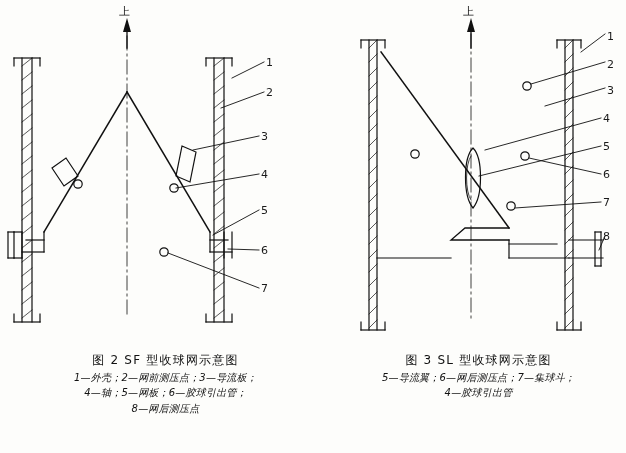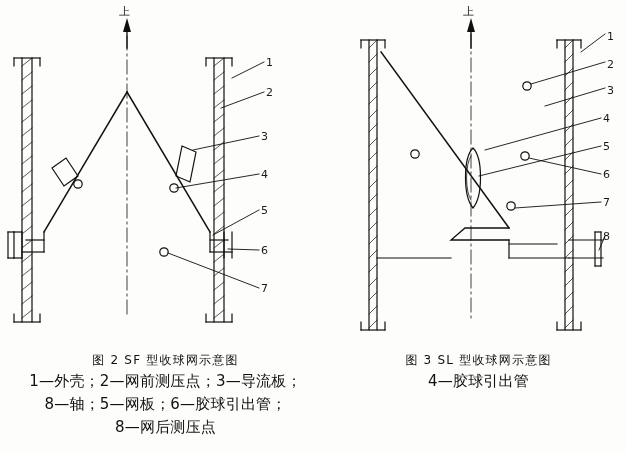--- a/index.html
+++ b/index.html
@@ -42,23 +42,24 @@
     line-height: 1.55;
     letter-spacing: 0.3px;
     color: #111;
   }
   .caption .title {
     font-size: 12px;
     letter-spacing: 1.2px;
     white-space: nowrap;
   }
   .caption .legend {
-    font-size: 15px;
+    font-size: 10px;
     letter-spacing: 0.2px;
     white-space: nowrap;
+    font-style: italic;
   }
   #cap-left { top: 351px; }
   #cap-right { top: 351px; }
   .cap-line { display: block; margin-left: 18px; }
   .cap-gap { height: 6px; }
 </style>
 </head>
 <body>
 
 <div id="page">
@@ -198,21 +199,21 @@
     <div style="position:absolute;left:261px;top:130px;font-size:11px">3</div>
     <div style="position:absolute;left:261px;top:168px;font-size:11px">4</div>
     <div style="position:absolute;left:261px;top:204px;font-size:11px">5</div>
     <div style="position:absolute;left:261px;top:244px;font-size:11px">6</div>
     <div style="position:absolute;left:261px;top:282px;font-size:11px">7</div>
 
     <div class="caption" id="cap-left">
       <span class="cap-line title">图 2  SF 型收球网示意图</span>
       <span class="cap-gap"></span>
       <span class="cap-line legend">1—外壳；2—网前测压点；3—导流板；</span>
-      <span class="cap-line legend">8—轴；5—网板；6—胶球引出管；</span>
+      <span class="cap-line legend">4—轴；5—网板；6—胶球引出管；</span>
       <span class="cap-line legend">8—网后测压点</span>
     </div>
   </div>
 
   <div class="fig-panel" id="panel-right">
 
     <svg class="drawing" width="313" height="345" viewBox="0 0 313 345">
       <g fill="none" stroke="#101010" stroke-width="1.2" stroke-linecap="square">
 
         <g stroke-width="1.3">
@@ -346,17 +347,18 @@
     <div style="position:absolute;left:294px;top:84px;font-size:11px">3</div>
     <div style="position:absolute;left:290px;top:112px;font-size:11px">4</div>
     <div style="position:absolute;left:290px;top:140px;font-size:11px">5</div>
     <div style="position:absolute;left:290px;top:168px;font-size:11px">6</div>
     <div style="position:absolute;left:290px;top:196px;font-size:11px">7</div>
     <div style="position:absolute;left:290px;top:230px;font-size:11px">8</div>
 
     <div class="caption" id="cap-right">
       <span class="cap-line title">图 3  SL 型收球网示意图</span>
       <span class="cap-gap"></span>
+      <span class="cap-line legend">5—导流翼；6—网后测压点；7—集球斗；</span>
       <span class="cap-line legend">4—胶球引出管</span>
     </div>
   </div>
 
 </div>
 
 </body></html>

